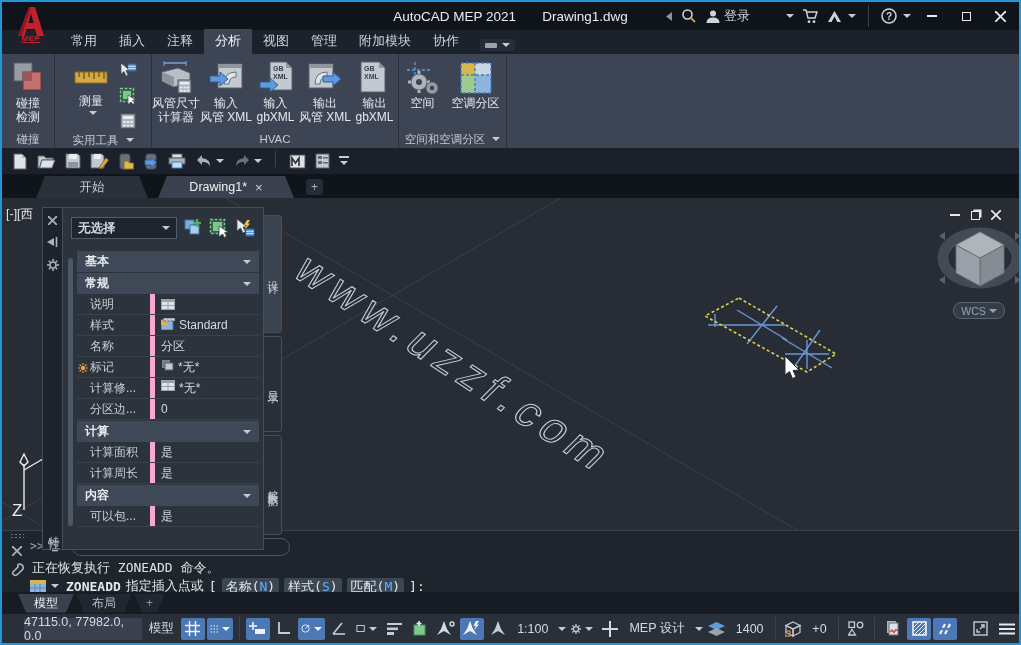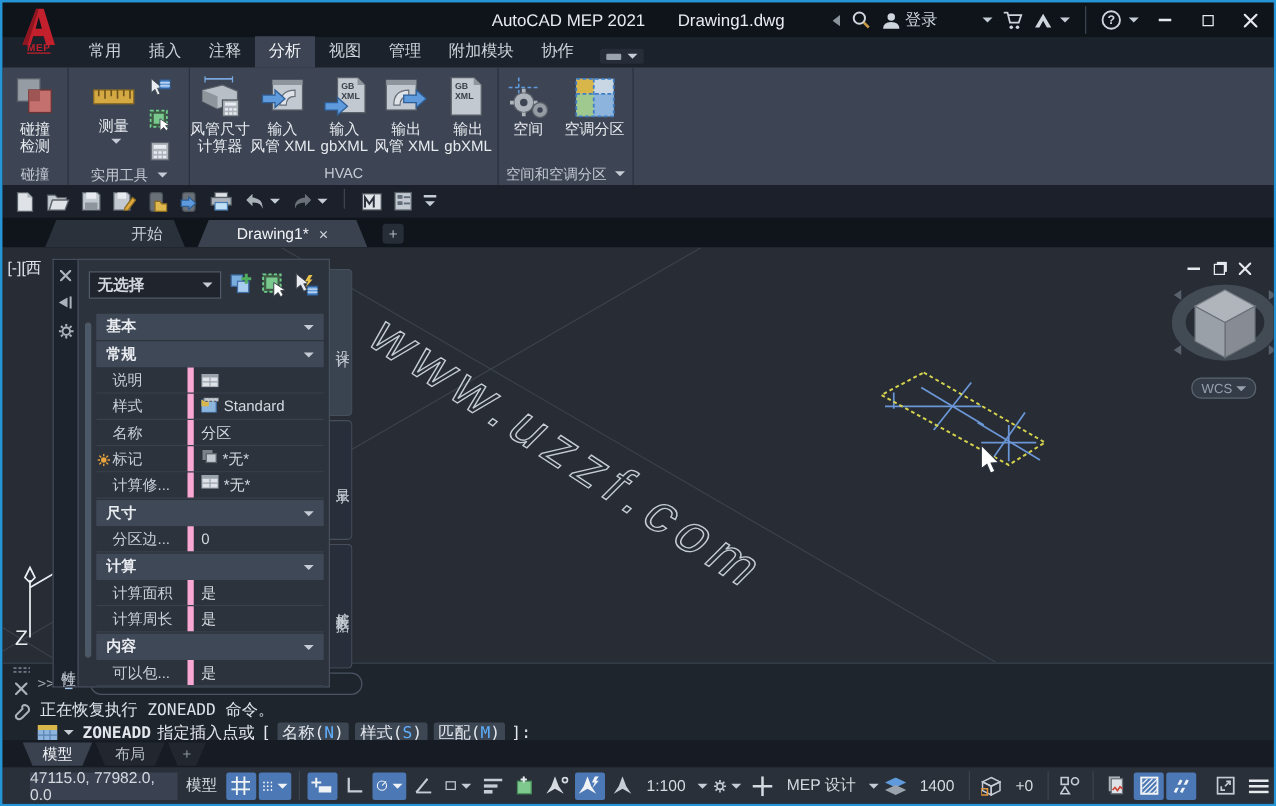--- a/index.html
+++ b/index.html
@@ -46,21 +46,21 @@
   .smallbtn { width:22px; height:22px; display:flex; align-items:center; justify-content:center; }
 
   
   .qat { left:0; top:146px; width:100%; height:26px; background:#1b202a; display:flex; align-items:center; padding-left:10px; gap:9px; }
   .qbtn { display:flex; align-items:center; }
 
   
   .filetabs { left:0; top:172px; width:100%; height:24px; background:#10151c; display:flex; align-items:flex-end; padding-left:34px; }
   .ftab { height:22px; display:flex; align-items:center; justify-content:center; gap:8px; font-size:12.5px;
           clip-path:polygon(9px 0, calc(100% - 9px) 0, 100% 100%, 0 100%); padding:0 18px; }
-  .ftab.start { background:#2a313b; color:#c6ccd4; width:112px;justify-content:flex-end; }
+  .ftab.start { background:#2a313b; color:#c6ccd4; width:112px; }
   .ftab.active { background:#3a4250; color:#f0f2f5; width:136px; margin-left:10px; }
   .ftab-x { color:#cfd4da; font-size:13px; }
   .ftab-add { margin-left:12px; margin-bottom:3px; width:17px; height:16px; background:#262d37; border-radius:3px; color:#aab2bc; font-size:12px; display:flex; align-items:center; justify-content:center; }
 
   
   .canvas { left:0; top:196px; width:100%; height:332px; background:#272c35; overflow:hidden; }
   .vp-label { position:absolute; left:4px; top:8px; font-size:12.5px; color:#dfe3e9; }
   .watermark { position:absolute; left:318px; top:48px; font-size:44px; letter-spacing:7px;
                color:transparent; -webkit-text-stroke:1.1px #d3dae2;
                transform:rotate(33deg) skewX(-12deg); transform-origin:left top; white-space:nowrap; opacity:.92;}
@@ -674,24 +674,20 @@
           <svg width="14" height="11" viewBox="0 0 14 11">
               <rect x="0" y="0" width="14" height="11" fill="#9aa2ac"></rect>
               <rect x="1" y="3" width="12" height="7" fill="#dfe3e8"></rect>
               <line x1="7" y1="3" x2="7" y2="10" stroke="#9aa2ac"></line>
               <line x1="1" y1="6.5" x2="13" y2="6.5" stroke="#9aa2ac"></line>
             </svg>
           <span>*无*</span>
         </span>
       </div>
 
-      <div class="phead">
-          <span>尺寸</span>
-          <span class="caret"></span>
-        </div>
       <div class="prow">
         <span class="plabel">分区边...</span>
         <span class="pval">
             <span>0</span>
           </span>
       </div>
 
       <div class="phead">
           <span>计算</span>
           <span class="caret"></span>

